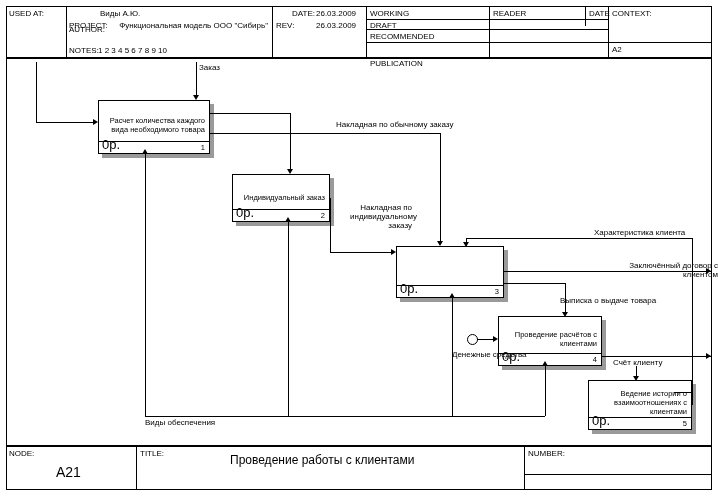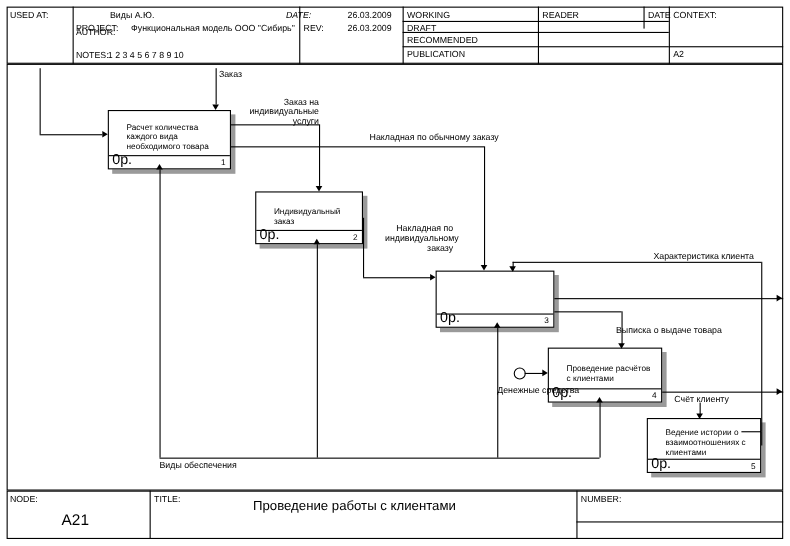--- a/index.html
+++ b/index.html
@@ -7,21 +7,21 @@
   #page{position:relative;width:718px;height:496px;background:#ffffff;overflow:hidden;}
 
   .frame{position:absolute;border:1px solid #000;box-sizing:border-box;}
   .lbl{position:absolute;font-size:8px;color:#000;line-height:1.15;white-space:pre-line;text-align:right;}
 
   
   #hdr{left:6px;top:6px;width:706px;height:52px;}
 
   
   .act{position:absolute;box-sizing:border-box;border:1px solid #000;background:#ffffff;}
-  .act .title{position:absolute;left:0;right:0;top:50%;transform:translateY(-60%);text-align:left;font-size:7.5px;line-height:1.2;color:#000;padding:0 4px;margin-left:12px;}
+  .act .title{position:absolute;left:0;right:0;top:50%;transform:translateY(-60%);text-align:right;font-size:7.5px;line-height:1.2;color:#000;padding:0 4px;}
   .act .cost{position:absolute;left:3px;bottom:1px;font-size:13px;}
   .act .num{position:absolute;right:4px;bottom:1px;font-size:7.5px;}
   .act .baseline{position:absolute;left:0;right:0;bottom:11px;height:1px;background:#000;}
 
   .actwrap{position:absolute;}
   .actwrap .sh{position:absolute;left:4px;top:4px;background:#9a9a9a;}
 
   
   .ln{position:absolute;background:#000;}
   .ah{position:absolute;width:0;height:0;}
@@ -56,29 +56,29 @@
   <div class="ln" style="left:608px;top:42px;width:104px;height:1px;"></div>
 
   <div class="lbl" style="left:9px;top:9px;">USED AT:</div>
   <div class="lbl" style="left:69px;top:9px;margin-top:16px;">AUTHOR:</div>
   <div class="lbl" style="left:100px;top:9px;">Виды А.Ю.</div>
   <div class="lbl" style="left:69px;top:21px;">PROJECT:</div>
   <div class="lbl" style="left:103px;top:21px;width:165px;">Функциональная модель ООО "Сибирь"</div>
   <div class="lbl" style="left:69px;top:46px;">NOTES:</div>
   <div class="lbl" style="left:98px;top:46px;">1  2  3  4  5  6  7  8  9  10</div>
 
-  <div class="lbl" style="left:260px;top:9px;font-style:italic;">DATE:</div>
+  <div class="lbl" style="left:292px;top:9px;">DATE:</div>
   <div class="lbl" style="left:316px;top:9px;">26.03.2009</div>
   <div class="lbl" style="left:276px;top:21px;">REV:</div>
   <div class="lbl" style="left:316px;top:21px;">26.03.2009</div>
 
   <div class="lbl" style="left:370px;top:9px;">WORKING</div>
   <div class="lbl" style="left:370px;top:21px;">DRAFT</div>
   <div class="lbl" style="left:370px;top:32px;">RECOMMENDED</div>
-  <div class="lbl" style="left:370px;top:45px;">PUBLICATION</div>
+  <div class="lbl" style="left:370px;top:59px;">PUBLICATION</div>
 
   <div class="lbl" style="left:493px;top:9px;">READER</div>
   <div class="lbl" style="left:589px;top:9px;">DATE</div>
   <div class="lbl" style="left:612px;top:9px;">CONTEXT:</div>
   <div class="lbl" style="left:612px;top:45px;">A2</div>
 
   <div class="frame" style="left:6px;top:58px;width:706px;height:388px;"></div>
 
   <div class="actwrap" style="left:98px;top:100px;width:112px;height:54px;">
     <div class="sh" style="width:112px;height:54px;"></div>
@@ -133,40 +133,40 @@
   <div class="ln" style="left:36px;top:122px;width:57px;height:1px;"></div>
   <div class="ah ah-r" style="left:93px;top:119px;"></div>
 
   <div class="ln" style="left:196px;top:62px;width:1px;height:33px;"></div>
   <div class="ah ah-d" style="left:193px;top:95px;"></div>
   <div class="lbl" style="left:199px;top:63px;">Заказ</div>
 
   <div class="ln" style="left:210px;top:113px;width:80px;height:1px;"></div>
   <div class="ln" style="left:290px;top:113px;width:1px;height:56px;"></div>
   <div class="ah ah-d" style="left:287px;top:169px;"></div>
-  <div class="lbl" style="left:220px;top:88px;width:70px;">Заказ на индивидуальные услуги</div>
 
   <div class="ln" style="left:210px;top:133px;width:230px;height:1px;"></div>
   <div class="ln" style="left:440px;top:133px;width:1px;height:108px;"></div>
   <div class="ah ah-d" style="left:437px;top:241px;"></div>
   <div class="lbl" style="left:336px;top:120px;">Накладная по обычному заказу</div>
 
   <div class="ln" style="left:330px;top:252px;width:62px;height:1px;"></div>
   <div class="ln" style="left:330px;top:198px;width:1px;height:54px;"></div>
   <div class="ah ah-r" style="left:391px;top:249px;"></div>
   <div class="lbl" style="left:350px;top:203px;width:62px;">Накладная по индивидуальному заказу</div>
 
   <div class="ln" style="left:466px;top:238px;width:226px;height:1px;"></div>
   <div class="ln" style="left:692px;top:238px;width:1px;height:154px;"></div>
   <div class="ln" style="left:466px;top:238px;width:1px;height:8px;"></div>
   <div class="ah ah-d" style="left:463px;top:242px;"></div>
   <div class="lbl" style="left:594px;top:228px;">Характеристика клиента</div>
 
   <div class="ln" style="left:504px;top:271px;width:208px;height:1px;"></div>
   <div class="ah ah-r" style="left:706px;top:268px;"></div>
+  <div class="lbl" style="left:592px;top:261px;">Заключённый договор с клиентом</div>
 
   <div class="ln" style="left:565px;top:283px;width:1px;height:30px;"></div>
   <div class="ln" style="left:504px;top:283px;width:61px;height:1px;"></div>
   <div class="ah ah-d" style="left:562px;top:312px;"></div>
   <div class="lbl" style="left:560px;top:296px;">Выписка о выдаче товара</div>
 
   <div class="tunnel" style="left:467px;top:334px;"></div>
   <div class="ln" style="left:477px;top:339px;width:17px;height:1px;"></div>
   <div class="ah ah-r" style="left:493px;top:336px;"></div>
   <div class="lbl" style="left:452px;top:350px;">Денежные средства</div>

